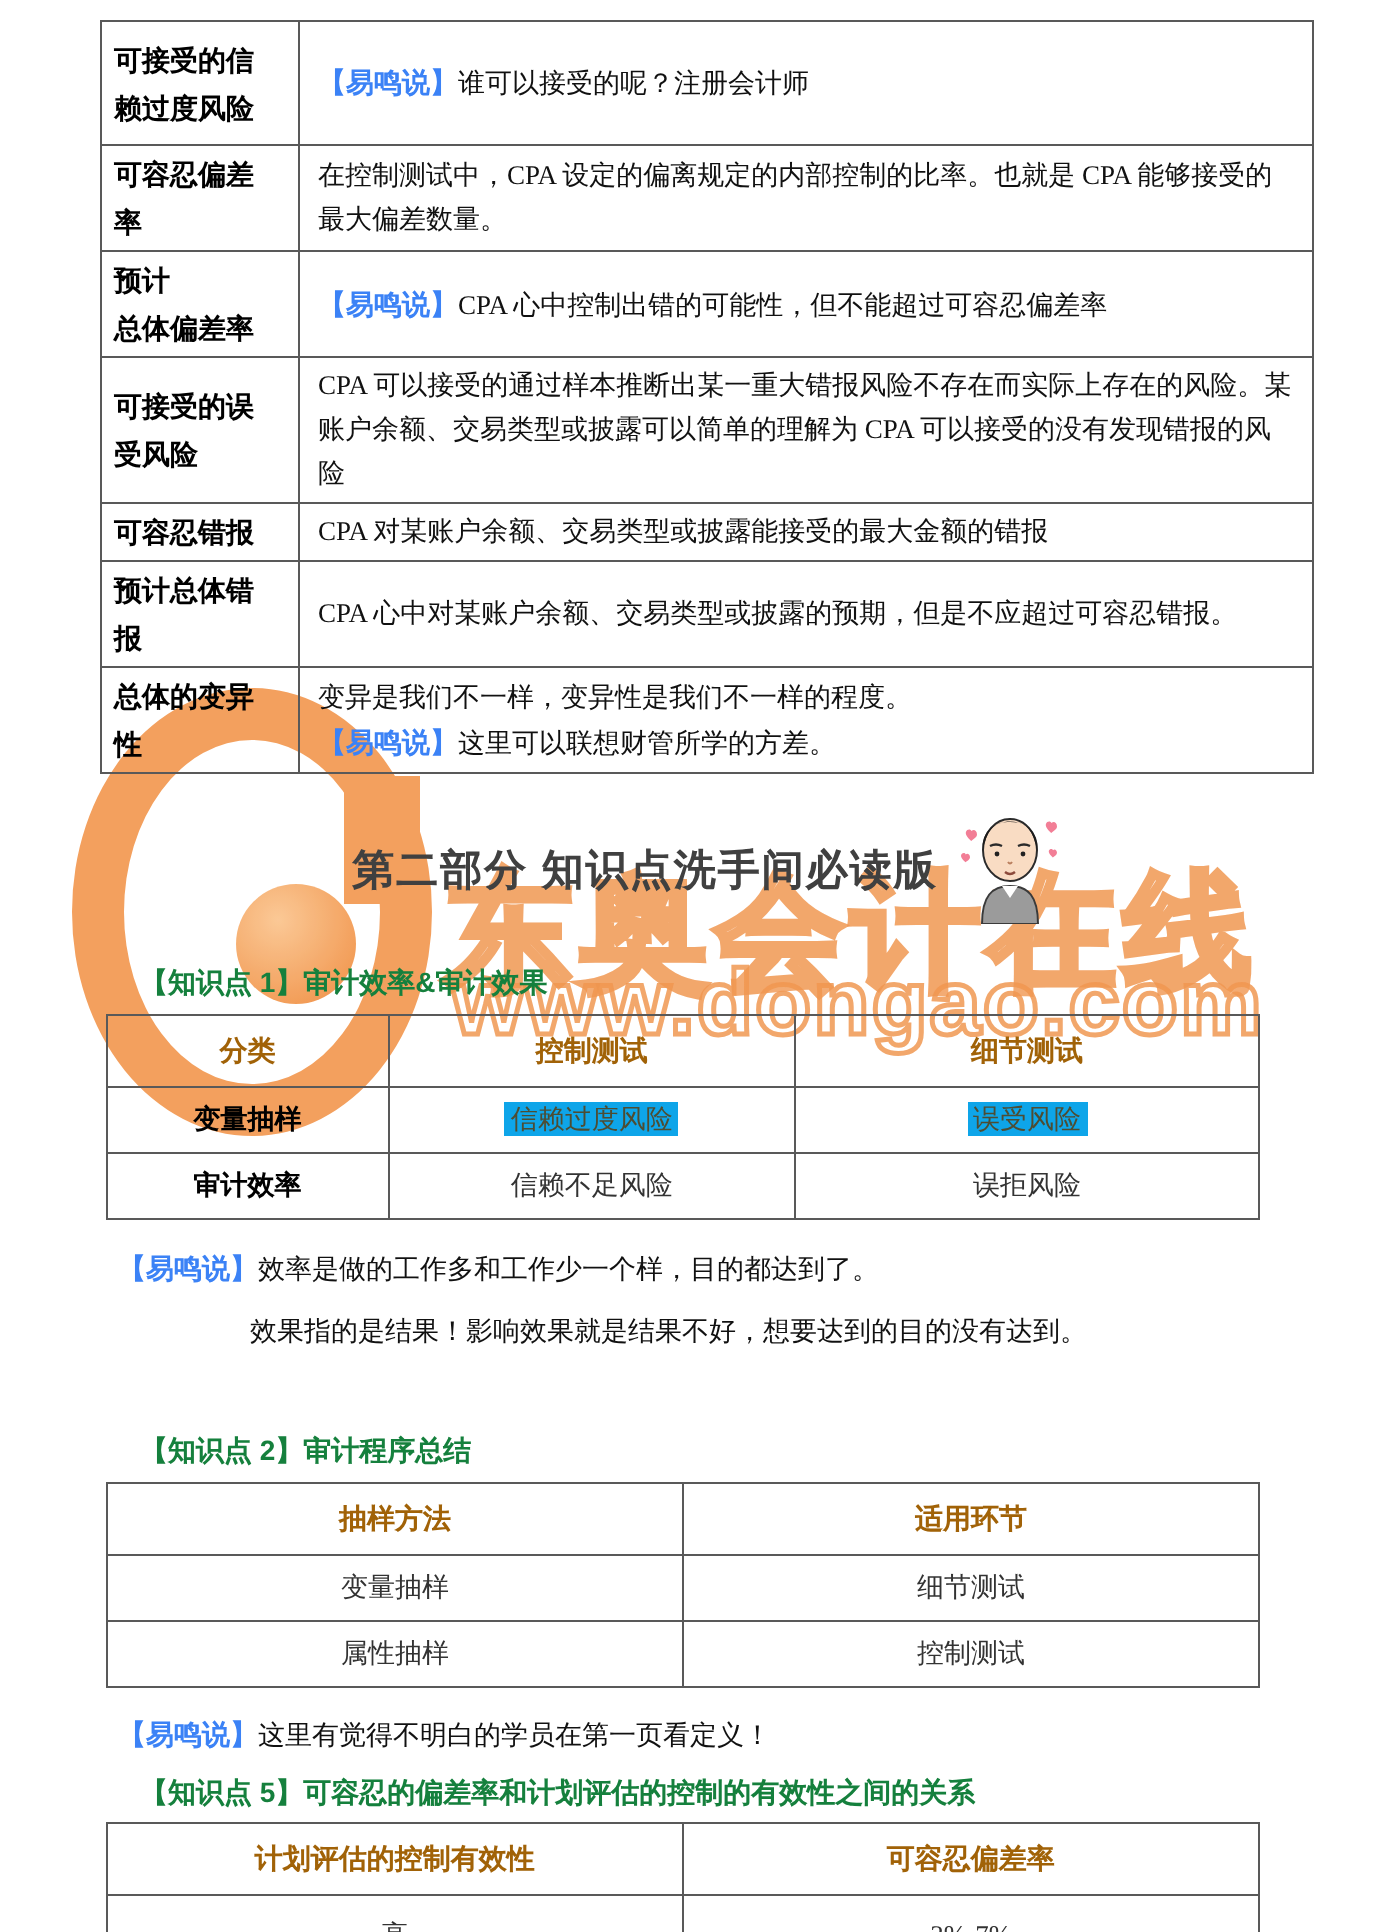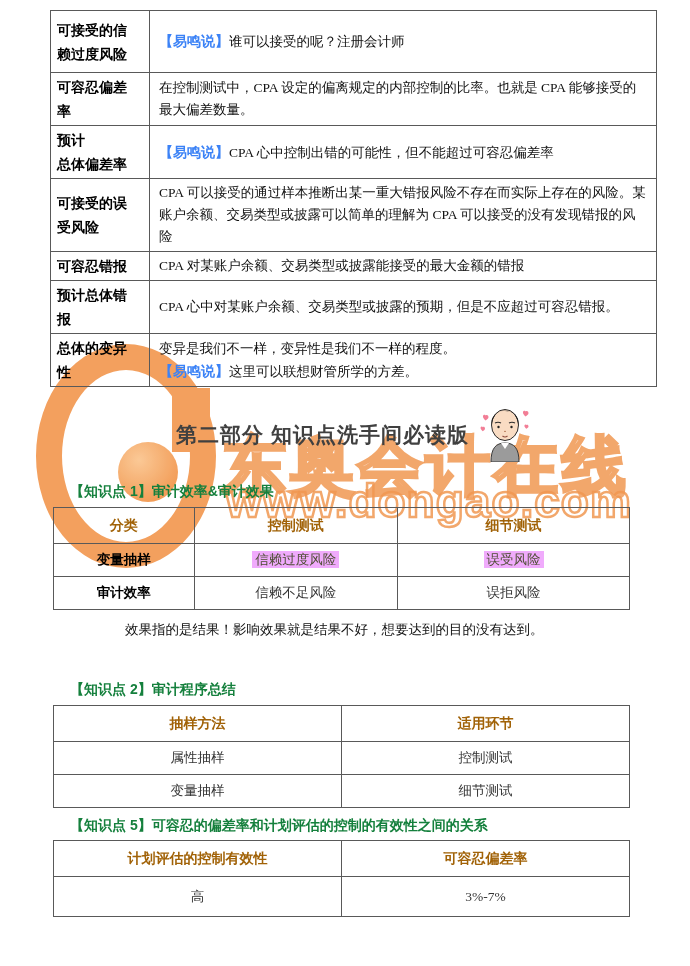--- a/index.html
+++ b/index.html
@@ -58,21 +58,21 @@
   .kp3-table td{height:37px;}
   .kp3-table{margin-top:5px;}
   .hl{background:#ffff00;color:#4d4d33;padding:1px 3px;}
 
   .note{margin:13px 0 0 9px;font-size:13.5px;line-height:22px;color:#111;}
   .note-indent{margin-left:75px;margin-top:9px;}
   .mt-big{margin-top:40px;}
   .mt-mid{margin-top:12px;}
   .mt-sml{margin-top:9px;}
 </style>
-<style>.hl{background:#f0abfc;}
+<style>.hl{background:#0ea5e9;}
 .section-title{color:#404040;}</style></head>
 <body>
 
 <div class="page">
 
   <div class="watermark">
     <div class="wm-ring"></div>
     <div class="wm-stem"></div>
     <div class="wm-ball"></div>
     <div class="wm-brand">东奥会计在线</div>
@@ -170,42 +170,44 @@
             <td><span class="hl">误受风险</span></td>
           </tr>
           <tr>
             <td class="bold">审计效率</td>
             <td>信赖不足风险</td>
             <td>误拒风险</td>
           </tr>
         </tbody>
     </table>
 
+    <p class="note"><b>【易鸣说】</b><span>效率是做的工作多和工作少一个样，目的都达到了。</span></p>
     <p class="note note-indent"><span>效果指的是结果！影响效果就是结果不好，想要达到的目的没有达到。</span></p>
 
     <div class="kp-label mt-big">【知识点 2】审计程序总结</div>
     <table class="kp-table kp2-table">
       <thead id="kp2-head">
           <tr>
             <th>抽样方法</th>
             <th>适用环节</th>
           </tr>
         </thead>
         <tbody id="kp2-body">
           <tr>
+            <td>变量抽样</td>
+            <td>细节测试</td>
+          </tr>
+          <tr>
             <td>属性抽样</td>
             <td>控制测试</td>
           </tr>
-          <tr>
-            <td>变量抽样</td>
-            <td>细节测试</td>
-          </tr>
-        </tbody>
-    </table>
-
+        </tbody>
+    </table>
+
+    <p class="note mt-mid"><b>【易鸣说】</b><span>这里有觉得不明白的学员在第一页看定义！</span></p>
 
     <div class="kp-label mt-sml">【知识点 5】可容忍的偏差率和计划评估的控制的有效性之间的关系</div>
     <table class="kp-table kp3-table">
       <thead id="kp3-head">
           <tr>
             <th>计划评估的控制有效性</th>
             <th>可容忍偏差率</th>
           </tr>
         </thead>
         <tbody id="kp3-body">

